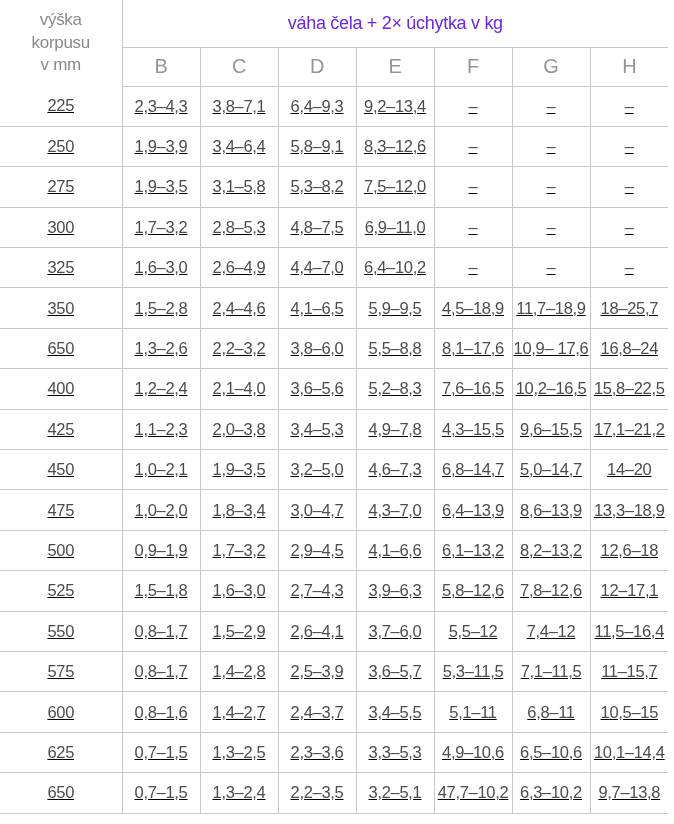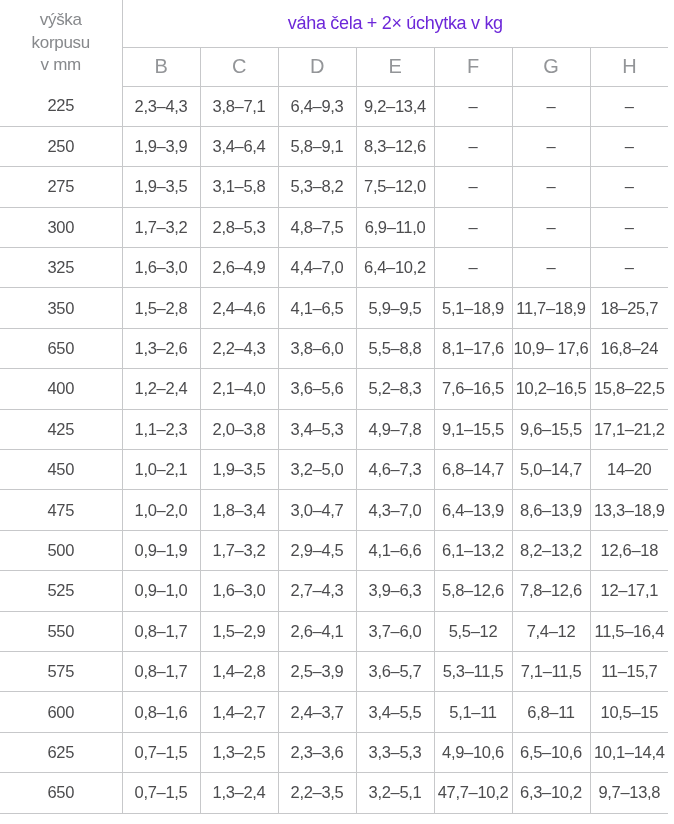--- a/index.html
+++ b/index.html
@@ -49,21 +49,21 @@
     border-bottom: 1.5px solid #c7c8ca;
   }
   th.col-letter {
     color: #939598;
     font-size: 20px;
     border-left: 1.5px solid #c7c8ca;
     border-bottom: 1.5px solid #c7c8ca;
   }
 
   
-  tbody tr { height: 40.4px; }
+  tbody tr { height: 40.4px; text-decoration: underline; }
   tbody th.row-h {
     color: #4c4c4e;
     font-size: 16.5px;
     border-right: 1.5px solid #c7c8ca;
     border-bottom: 1.5px solid #c7c8ca;
   }
   tbody td.val {
     color: #4c4c4e;
     font-size: 16.5px;
     border-left: 1.5px solid #c7c8ca;
@@ -153,28 +153,28 @@
           <td class="val">–</td>
           <td class="val">–</td>
           <td class="val">–</td>
         </tr>
         <tr>
           <th class="row-h">350</th>
           <td class="val">1,5–2,8</td>
           <td class="val">2,4–4,6</td>
           <td class="val">4,1–6,5</td>
           <td class="val">5,9–9,5</td>
-          <td class="val">5,1–18,9</td>
+          <td class="val">4,5–18,9</td>
           <td class="val">11,7–18,9</td>
           <td class="val">18–25,7</td>
         </tr>
         <tr>
           <th class="row-h">650</th>
           <td class="val">1,3–2,6</td>
-          <td class="val">2,2–4,3</td>
+          <td class="val">2,2–3,2</td>
           <td class="val">3,8–6,0</td>
           <td class="val">5,5–8,8</td>
           <td class="val">8,1–17,6</td>
           <td class="val">10,9– 17,6</td>
           <td class="val">16,8–24</td>
         </tr>
         <tr>
           <th class="row-h">400</th>
           <td class="val">1,2–2,4</td>
           <td class="val">2,1–4,0</td>
@@ -183,21 +183,21 @@
           <td class="val">7,6–16,5</td>
           <td class="val">10,2–16,5</td>
           <td class="val">15,8–22,5</td>
         </tr>
         <tr>
           <th class="row-h">425</th>
           <td class="val">1,1–2,3</td>
           <td class="val">2,0–3,8</td>
           <td class="val">3,4–5,3</td>
           <td class="val">4,9–7,8</td>
-          <td class="val">9,1–15,5</td>
+          <td class="val">4,3–15,5</td>
           <td class="val">9,6–15,5</td>
           <td class="val">17,1–21,2</td>
         </tr>
         <tr>
           <th class="row-h">450</th>
           <td class="val">1,0–2,1</td>
           <td class="val">1,9–3,5</td>
           <td class="val">3,2–5,0</td>
           <td class="val">4,6–7,3</td>
           <td class="val">6,8–14,7</td>
@@ -219,21 +219,21 @@
           <td class="val">0,9–1,9</td>
           <td class="val">1,7–3,2</td>
           <td class="val">2,9–4,5</td>
           <td class="val">4,1–6,6</td>
           <td class="val">6,1–13,2</td>
           <td class="val">8,2–13,2</td>
           <td class="val">12,6–18</td>
         </tr>
         <tr>
           <th class="row-h">525</th>
-          <td class="val">0,9–1,0</td>
+          <td class="val">1,5–1,8</td>
           <td class="val">1,6–3,0</td>
           <td class="val">2,7–4,3</td>
           <td class="val">3,9–6,3</td>
           <td class="val">5,8–12,6</td>
           <td class="val">7,8–12,6</td>
           <td class="val">12–17,1</td>
         </tr>
         <tr>
           <th class="row-h">550</th>
           <td class="val">0,8–1,7</td>

